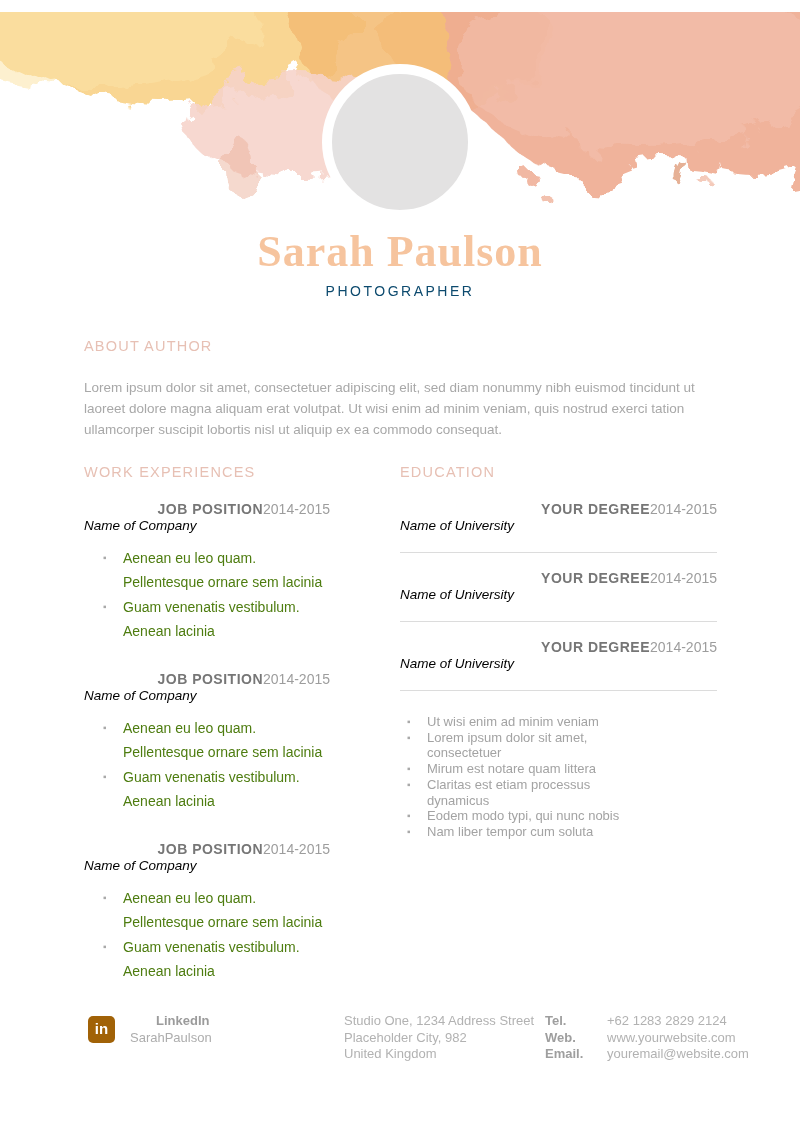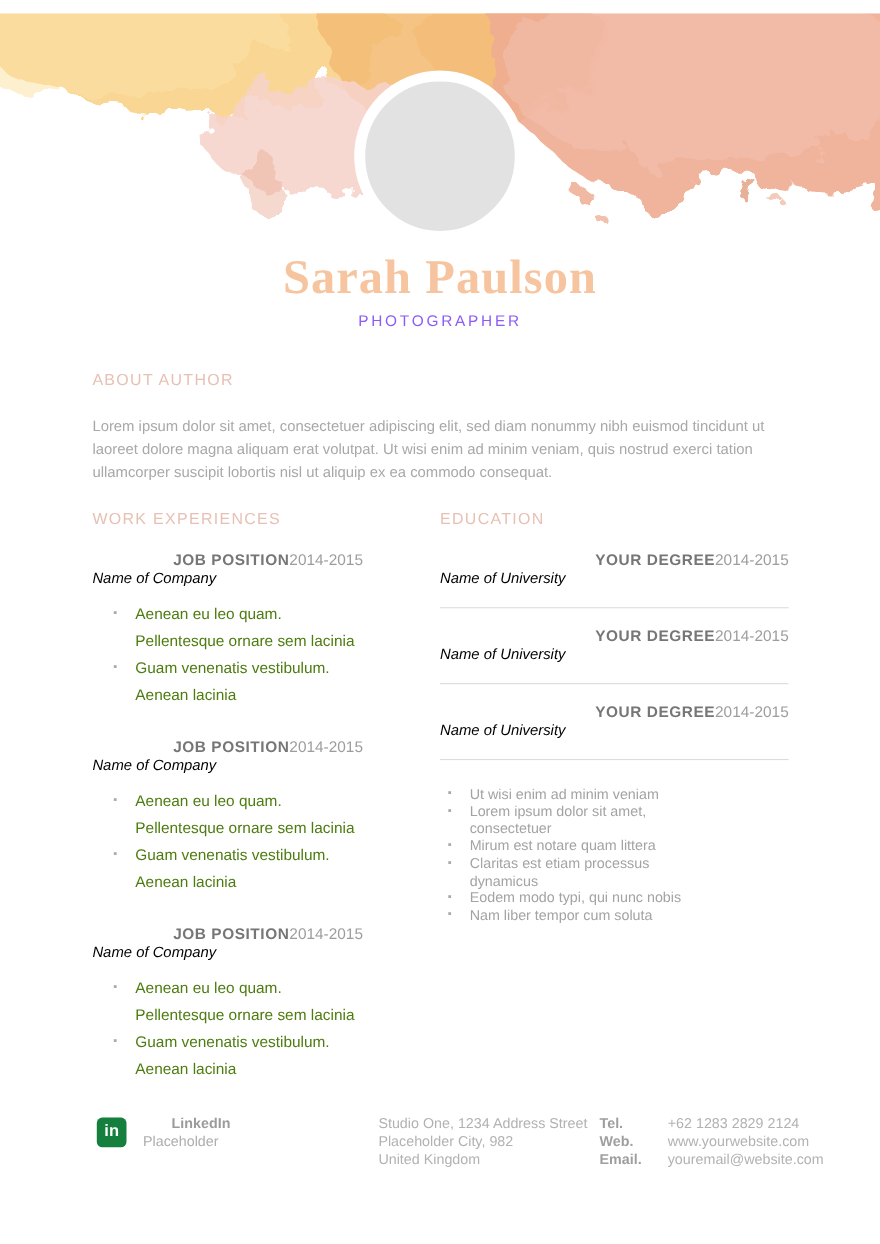--- a/index.html
+++ b/index.html
@@ -24,21 +24,21 @@
   .name{
     position:absolute;top:214px;left:0;width:800px;
     text-align:center;
     font-family:"Liberation Serif","DejaVu Serif",serif;
     font-weight:bold;font-size:44px;letter-spacing:1px;
     color:#f6c49e;
   }
   .role{
     position:absolute;top:271px;left:0;width:800px;
     text-align:center;font-size:14px;letter-spacing:2.5px;
-    color:#8b5cf6;
+    color:#0c4a6e;
   }
   
   .sec-h{
     font-size:14.5px;letter-spacing:1.2px;color:#e7c0b4;
     margin:0;font-weight:normal;
   }
   
   .about-h{position:absolute;top:326px;left:84px;}
   .about-p{
     position:absolute;top:351px;left:84px;width:636px;
@@ -76,21 +76,21 @@
   }
   ul.slist li::before{
     content:"▪";position:absolute;left:2px;top:0;
     font-size:10px;color:#a9a9a9;
   }
   
   .footer{position:absolute;top:1001px;left:0;width:800px;font-size:13px;line-height:16.5px;}
   .li-icon{
     position:absolute;left:88px;top:3px;
     width:27px;height:27px;border-radius:5px;
-    background:#15803d;color:#ffffff;
+    background:#a16207;color:#ffffff;
     display:flex;align-items:center;justify-content:center;
     font-weight:bold;font-size:15px;
   }
   .li-col{position:absolute;left:130px;top:0;color:#adadad;}
   .li-col .lbl{font-weight:bold;color:#9b9b9b;padding-left:26px;}
   .addr-col{position:absolute;left:344px;top:0;color:#b2b2b2;}
   .cl-col{position:absolute;left:545px;top:0;color:#9e9e9e;font-weight:bold;}
   .cv-col{position:absolute;left:607px;top:0;color:#b2b2b2;}
 </style>
 </head>
@@ -229,21 +229,21 @@
       <li>Nam liber tempor cum soluta</li>
     </ul>
   </div>
 
   <div class="footer">
     <div class="li-icon">
       <span>in</span>
     </div>
     <div class="li-col">
       <div class="lbl">LinkedIn</div>
-      <div>Placeholder</div>
+      <div>SarahPaulson</div>
     </div>
     <div class="addr-col">
       <div>Studio One, 1234 Address Street</div>
       <div>Placeholder City, 982</div>
       <div>United Kingdom</div>
     </div>
     <div class="cl-col">
       <div>Tel.</div>
       <div>Web.</div>
       <div>Email.</div>

